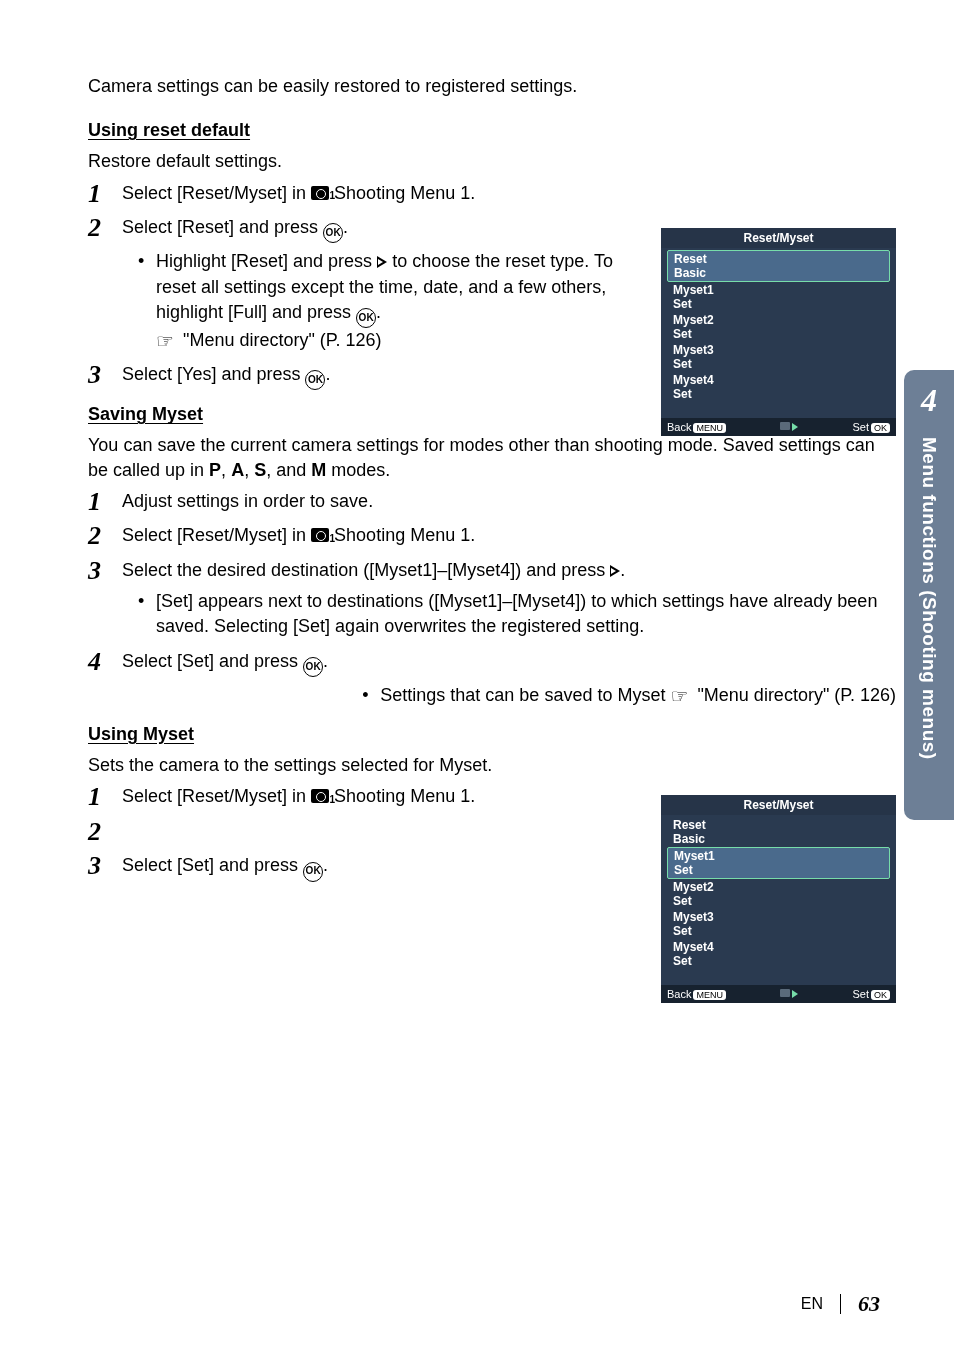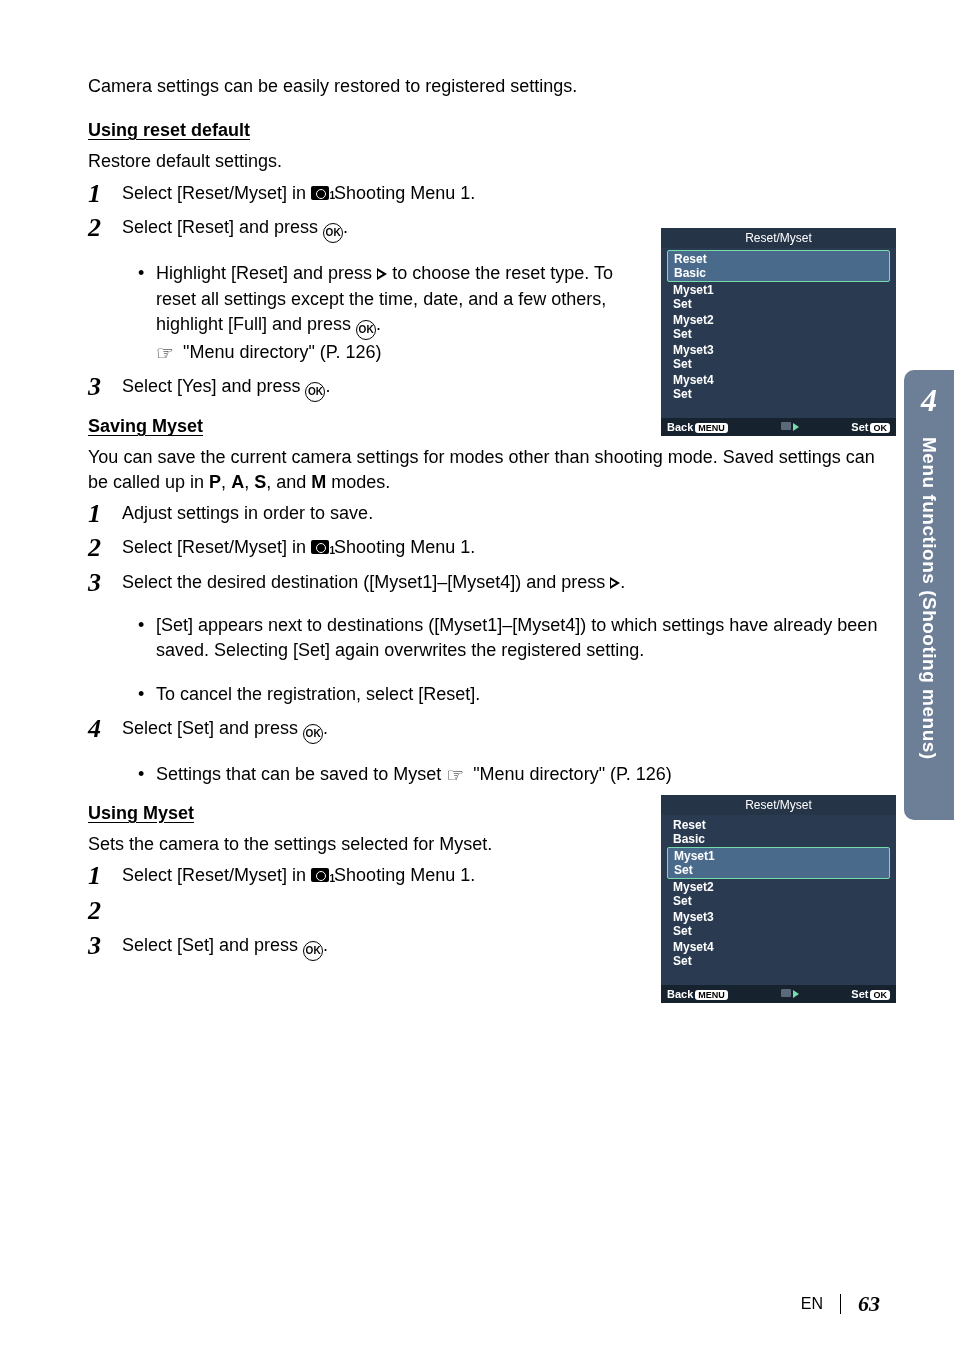--- a/index.html
+++ b/index.html
@@ -41,21 +41,21 @@
     font-family: Georgia, 'Times New Roman', serif;
     font-size: 26px;
     font-weight: bold;
     font-style: italic;
     width: 34px;
     line-height: 1.1;
     flex-shrink: 0;
   }
   ol.steps > li > .body { flex: 1; line-height: 1.45; }
   .sub-ul { list-style: none; margin-top: 4px; }
-  .sub-ul > li { display: flex; margin: 18px 0 2px 16px; line-height: 1.4; }
+  .sub-ul > li { display: flex; margin: 6px 0 2px 16px; line-height: 1.4; justify-content: flex-end; }
   .sub-ul > li::before { content:"•"; width: 18px; flex-shrink:0; }
   .icon-ok {
     display: inline-flex; align-items:center; justify-content:center;
     width: 20px; height: 20px; border:1.5px solid #000; border-radius:50%;
     font-size: 10px; font-weight:bold; vertical-align:-3px;
   }
   .icon-cam {
     display:inline-block; width:18px; height:14px; background:#000;
     border-radius:2px; position:relative; vertical-align:-1px;
   }
@@ -88,34 +88,34 @@
   .mono-bold { font-weight:bold; font-family: Arial, sans-serif; }
 
   
   .menu-shot {
     position:absolute; width:235px; background:#2a3a50;
     font-size:12px; color:#fff; font-family: Arial, sans-serif;
   }
   .menu-shot.first { right:58px; top:228px; }
   .menu-shot.second { right:58px; top:795px; }
   .menu-title {
-    text-align:center; font-weight:normal; font-size:12px;
+    text-align:center; font-weight:bold; font-size:12px;
     background:#263448; padding:3px 8px;
   }
   .menu-rows { padding:2px 6px 16px 6px; }
   .menu-row {
     display:flex; justify-content:space-between; padding:1px 6px;
     font-weight:bold; font-size:12px;flex-direction:column;
   }
   .menu-row.selected {
     background:#4a6a8c; border:1px solid #7da; border-radius:2px;
   }
   .menu-foot {
     display:flex; justify-content:space-between; align-items:center;
-    background:#17222f; padding:3px 6px; font-size:11px; font-weight:bold;gap:12px;
+    background:#17222f; padding:3px 6px; font-size:11px; font-weight:normal;gap:12px;
   }
   .pill {
     display:inline-block; background:#fff; color:#000;
     border-radius:3px; padding:0 3px; font-size:9px; margin-left:2px;
   }
   .tri-r {
     display:inline-block; width:0; height:0;
     border-top:4px solid transparent; border-bottom:4px solid transparent;
     border-left:6px solid #7da; vertical-align:0; margin-left:2px;
   }
@@ -213,23 +213,20 @@
     </li>
     <li>
         <span class="num">3</span>
       <span class="body">
         <span>Select the desired destination ([Myset1]–[Myset4]) and press </span>
         <span class="icon-right-open"></span><span>.</span>
         <ul class="sub-ul">
           <li>
               <span>[Set] appears next to destinations ([Myset1]–[Myset4]) to which settings have already been saved. Selecting [Set] again overwrites the registered setting.</span>
             </li>
-          <li>
-              <span>To cancel the registration, select [Reset].</span>
-            </li>
         </ul>
       </span>
     </li>
     <li>
         <span class="num">4</span>
       <span class="body">
         <span>Select [Set] and press </span>
         <span class="icon-ok">OK</span><span>.</span>
         <ul class="sub-ul">
           <li>

